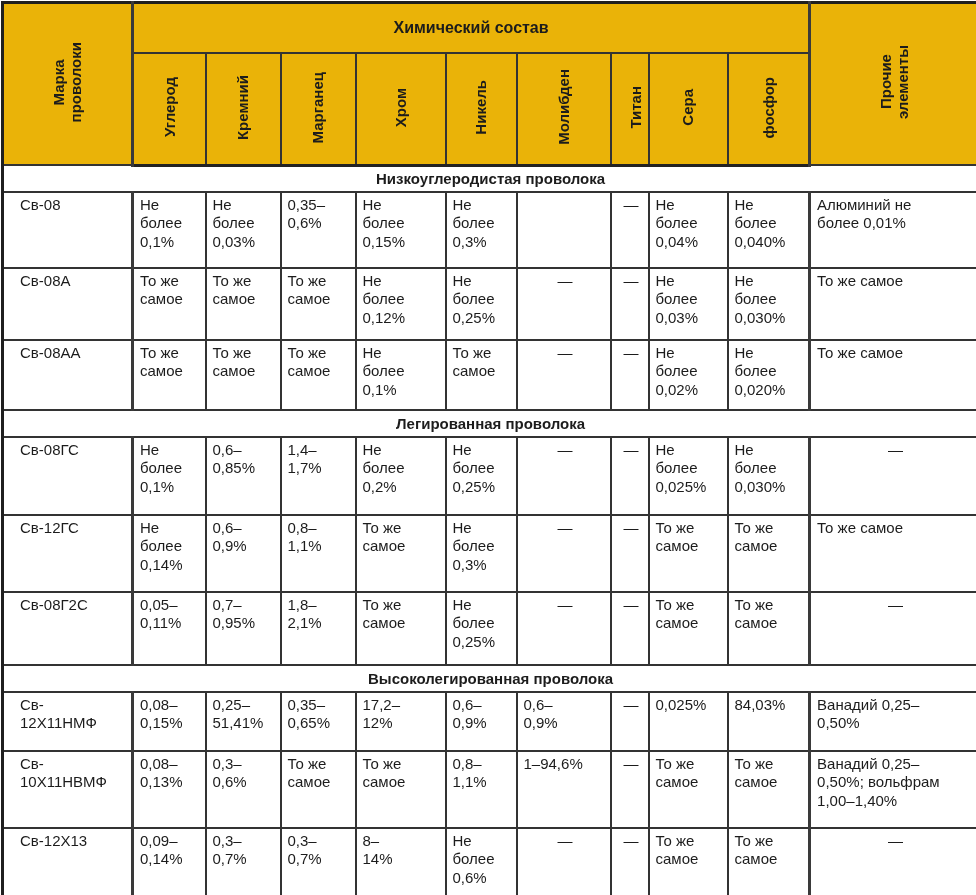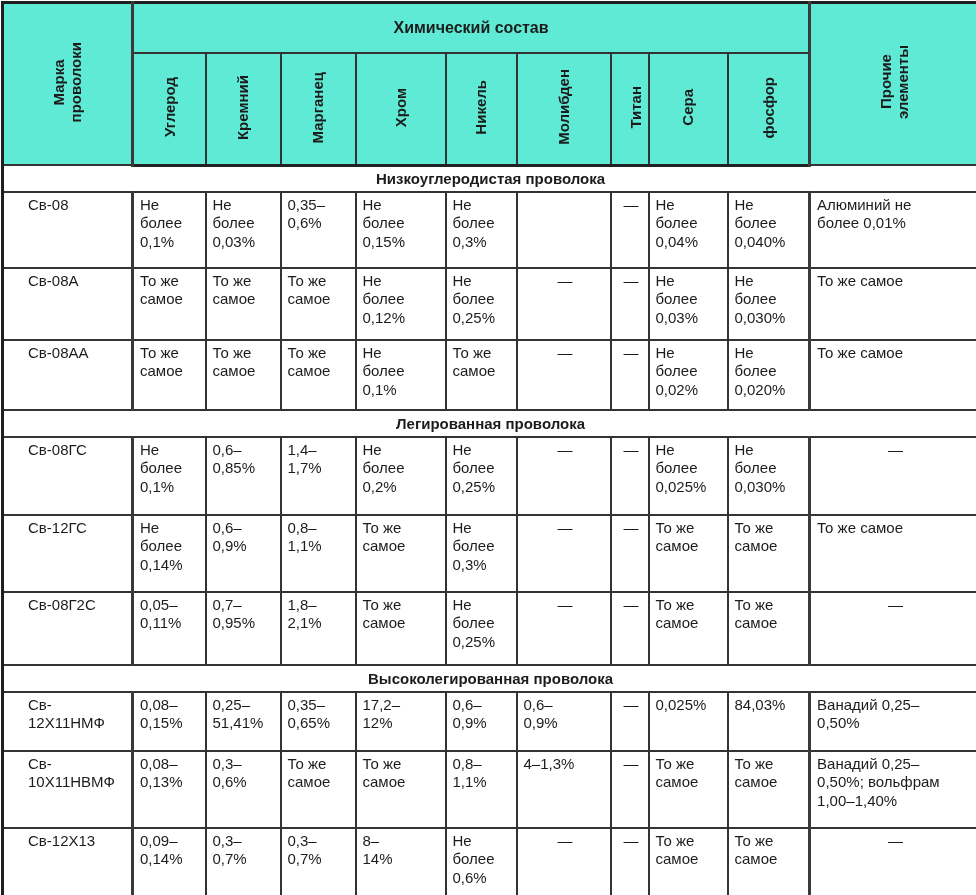--- a/index.html
+++ b/index.html
@@ -2,31 +2,31 @@
 <html><head>
 <meta charset="utf-8">
 <style>
   html,body{margin:0;padding:0;background:#ffffff;}
   body{font-family:"Liberation Sans","DejaVu Sans",sans-serif;color:#1c1c1c;}
   .page{width:976px;min-height:895px;background:#ffffff;box-sizing:border-box;padding:1px;}
   table{width:974px;table-layout:fixed;border-collapse:collapse;background:#ffffff;}
   table{border:3px solid #1f1f1f;}
   th,td{border:2px solid #333333;box-sizing:border-box;}
   
-  th{font-weight:bold;font-size:15px;background:#5eead4;padding:15px;vertical-align:middle;text-align:center;}
+  th{font-weight:bold;font-size:15px;background:#eab308;padding:15px;vertical-align:middle;text-align:center;}
   .comp-head{height:33px;font-size:16px;}
   .vert{writing-mode:vertical-rl;transform:rotate(180deg);white-space:pre-line;display:inline-block;line-height:1.15;}
   .thick-r{border-right:3px solid #3a3a3a;}
   .head-bottom th{border-bottom:3px solid #222222;}
   
   .section td{font-weight:bold;font-size:15px;text-align:center;vertical-align:middle;padding:2px 0;}
   
   td.cell, td.grade{font-size:15px;line-height:1.22;vertical-align:top;white-space:pre-line;
         padding:3px 3px 3px 6px;text-align:left;}
-  td.grade{padding-left:24px;}
+  td.grade{padding-left:16px;}
   td.tc{text-align:center;}
 </style>
 </head>
 <body>
 
 <div class="page">
 <table>
   <colgroup>
     <col style="width:130px">
         <col style="width:73px">
@@ -241,21 +241,21 @@
     <td class="cell">0,08–
 0,13%</td>
     <td class="cell">0,3–
 0,6%</td>
     <td class="cell">То же
 самое</td>
     <td class="cell">То же
 самое</td>
     <td class="cell">0,8–
 1,1%</td>
-    <td class="cell">4–1,3%</td>
+    <td class="cell">1–94,6%</td>
     <td class="cell tc">—</td>
     <td class="cell">То же
 самое</td>
     <td class="cell thick-r">То же
 самое</td>
     <td class="cell">Ванадий 0,25–
 0,50%; вольфрам
 1,00–1,40%</td>
   </tr>
   <tr style="height:75px">

